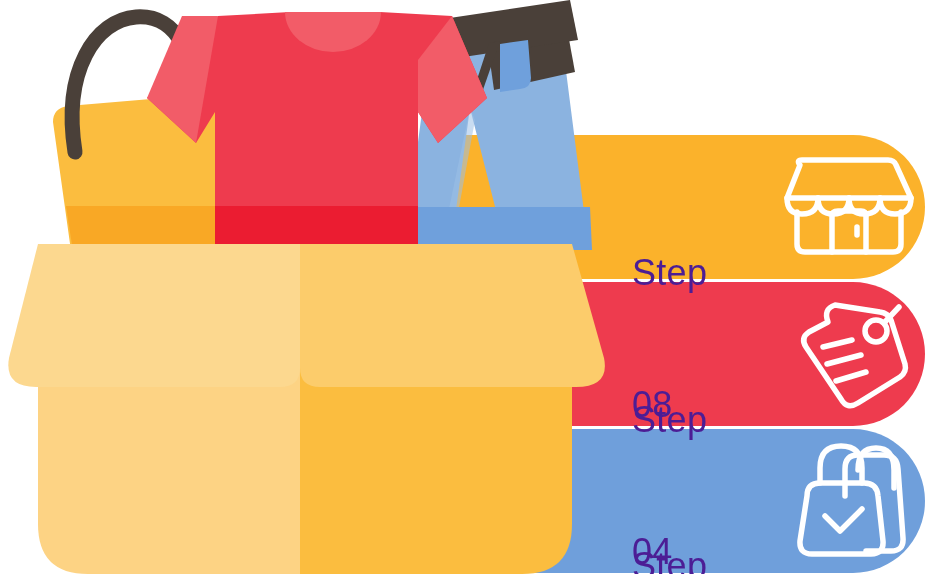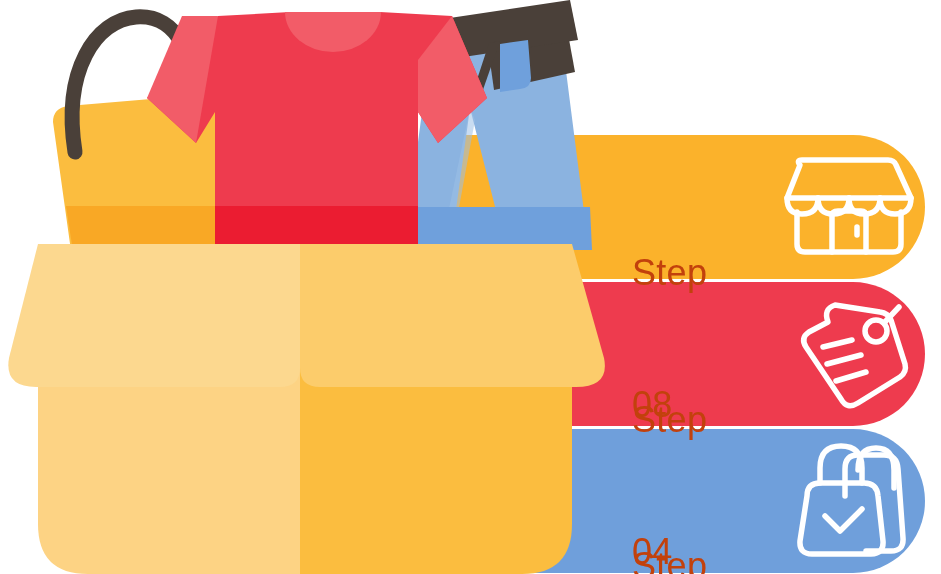--- a/index.html
+++ b/index.html
@@ -17,21 +17,21 @@
   #scene svg.layer {
     position: absolute;
     left: 0;
     top: 0;
     width: 941px;
     height: 574px;
     display: block;
   }
   .step-label {
     position: absolute;
-    color: #c2410c;
+    color: #4c1d95;
     font-family: "Liberation Sans", "DejaVu Sans", sans-serif;
     font-size: 36px;
     line-height: 44px;
     font-weight: 400;
     letter-spacing: 0.3px;
     white-space: pre;
     pointer-events: none;
   }
   .step-label .word { display: block; }
   .step-label .num { display: block; }

